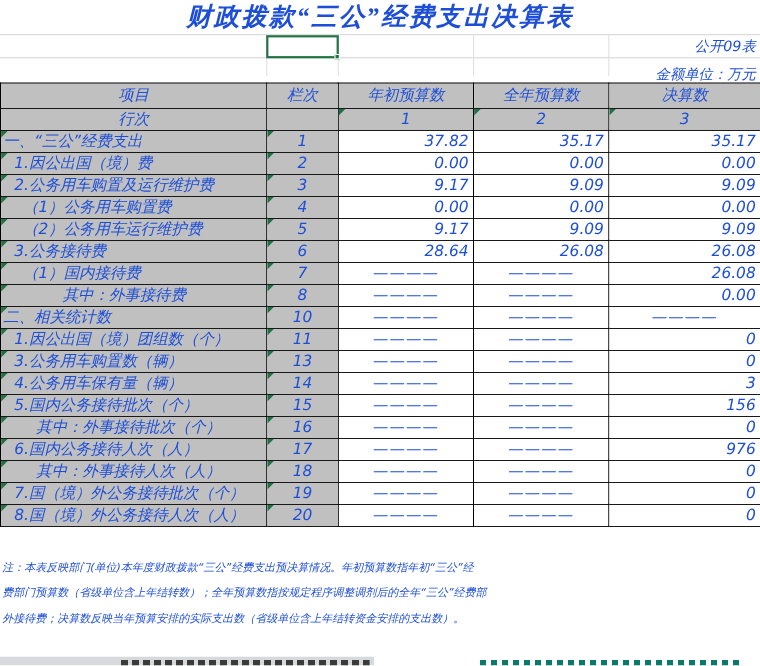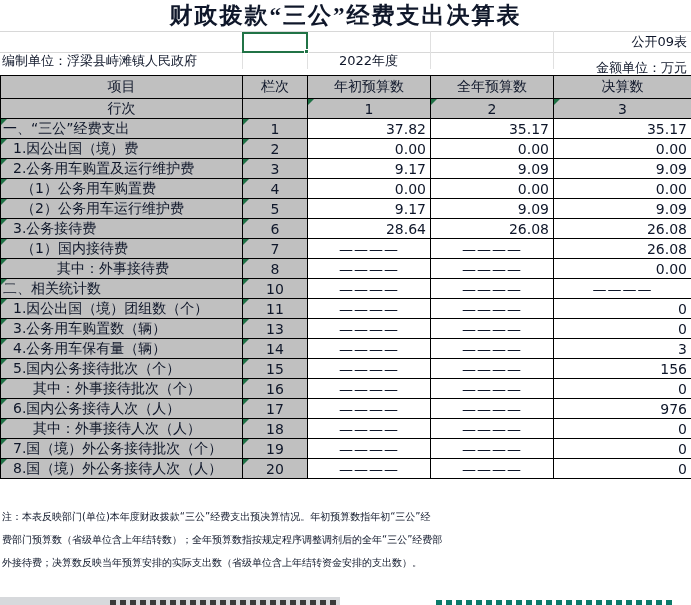--- a/index.html
+++ b/index.html
@@ -1,20 +1,21 @@
 <!DOCTYPE html>
 <html><head>
 <meta charset="utf-8">
 <style>
   * { margin:0; padding:0; box-sizing:border-box; }
   body { background:#fff; }
   .screen{
     position:relative; width:691px; height:605px; background:#ffffff;
-    font-family:"DejaVu Sans","Liberation Sans",sans-serif; color:#0f172a;
+    font-family:"DejaVu Sans","Liberation Sans",sans-serif; color:#1d4ed8;
     overflow:hidden;
+    font-style:italic;
   }
   
   .title-row{ position:absolute; top:0; left:0; width:691px; height:31px;
     display:flex; align-items:center; justify-content:center; }
   .title-row .t{ font-family:"Liberation Serif","DejaVu Serif",serif;
     font-size:23px; font-weight:bold; letter-spacing:2px; }
   .info-row{ position:absolute; left:0; width:691px; font-size:13px;padding-left:25px; }
   .row-code{ top:31px; height:21px; border-top:1px solid #d8d8d8;
     display:flex; align-items:center; justify-content:flex-end; padding-right:4px;}
   .row-meta{ top:52px; height:17px; border-top:1px solid #d8d8d8;
@@ -63,22 +64,20 @@
 
   <div class="title-row">
     <span class="t">财政拨款“三公”经费支出决算表</span>
   </div>
 
   <div class="info-row row-code">
     <span>公开09表</span>
   </div>
 
   <div class="info-row row-meta">
-    <span class="left">编制单位：浮梁县峙滩镇人民政府</span>
-    <span class="mid">2022年度</span>
     <span class="right">金额单位：万元</span>
   </div>
 
   <div class="vhair" style="left:242px"></div>
   <div class="vhair" style="left:307px"></div>
   <div class="vhair" style="left:430px"></div>
   <div class="vhair" style="left:553px"></div>
 
   <div class="sel">
     <span class="handle"></span>

